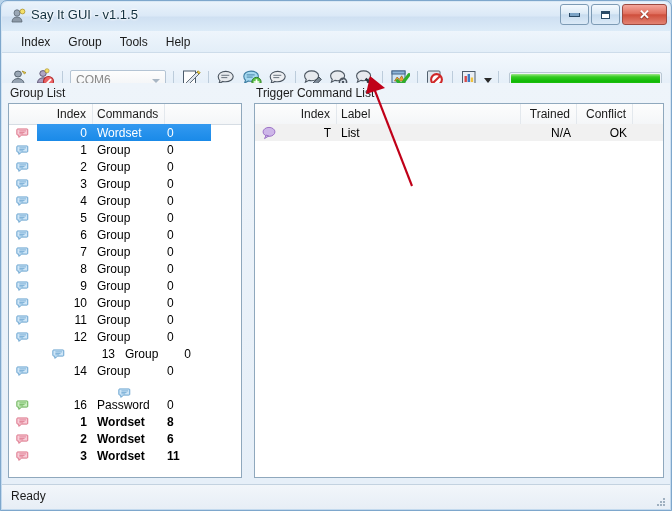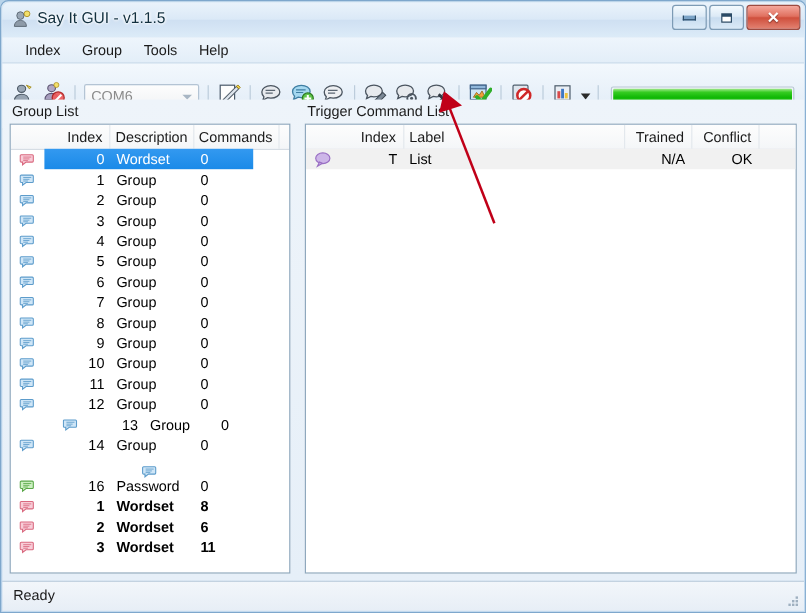--- a/index.html
+++ b/index.html
@@ -344,21 +344,20 @@
   </div>
 
   <div class="client">
 
     <div class="panel" style="left:0;width:246px;">
       <div class="panel-title">Group List</div>
       <div class="listbox">
         <div class="lb-head">
           <div class="hcell" style="width:28px;border-right:none;"></div>
           <div class="hcell right" style="width:56px;">Index</div>
-          <div class="hcell" style="width:70px;">Description</div>
           <div class="hcell" style="width:72px;">Commands</div>
           <div class="hcell" style="flex:1;border-right:none;"></div>
         </div>
         <div class="rows" id="group-rows">
             <div class="row sel" style="position: relative;">
               <div class="selbar" style="left: 28px; right: 30px; top: 0px;"></div>
               <span class="ico-cell" style="position:relative;">
                 <svg class="bub" width="14" height="14" viewBox="0 0 20 20">
                   <path d="M2.4 4.2 h13.2 a1.2 1.2 0 0 1 1.2 1.2 v6.4 a1.2 1.2 0 0 1 -1.2 1.2 h-7.4 l-4.2 3.2 v-3.2 h-1.6 a1.2 1.2 0 0 1 -1.2 -1.2 v-6.4 a1.2 1.2 0 0 1 1.2 -1.2 z" fill="#f8cdd8" stroke="#d9697f" stroke-width="1.3"></path>
                   <path d="M4.8 7h9.6M4.8 9.2h7.4M4.8 11.2h5.6" stroke="#d9697f" stroke-width="1"></path>

